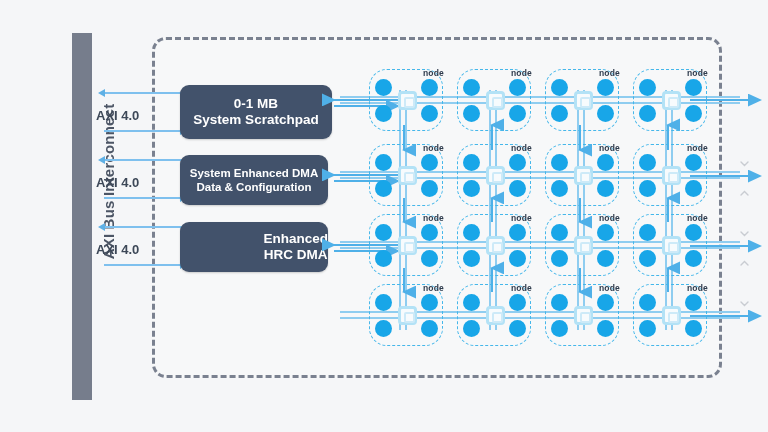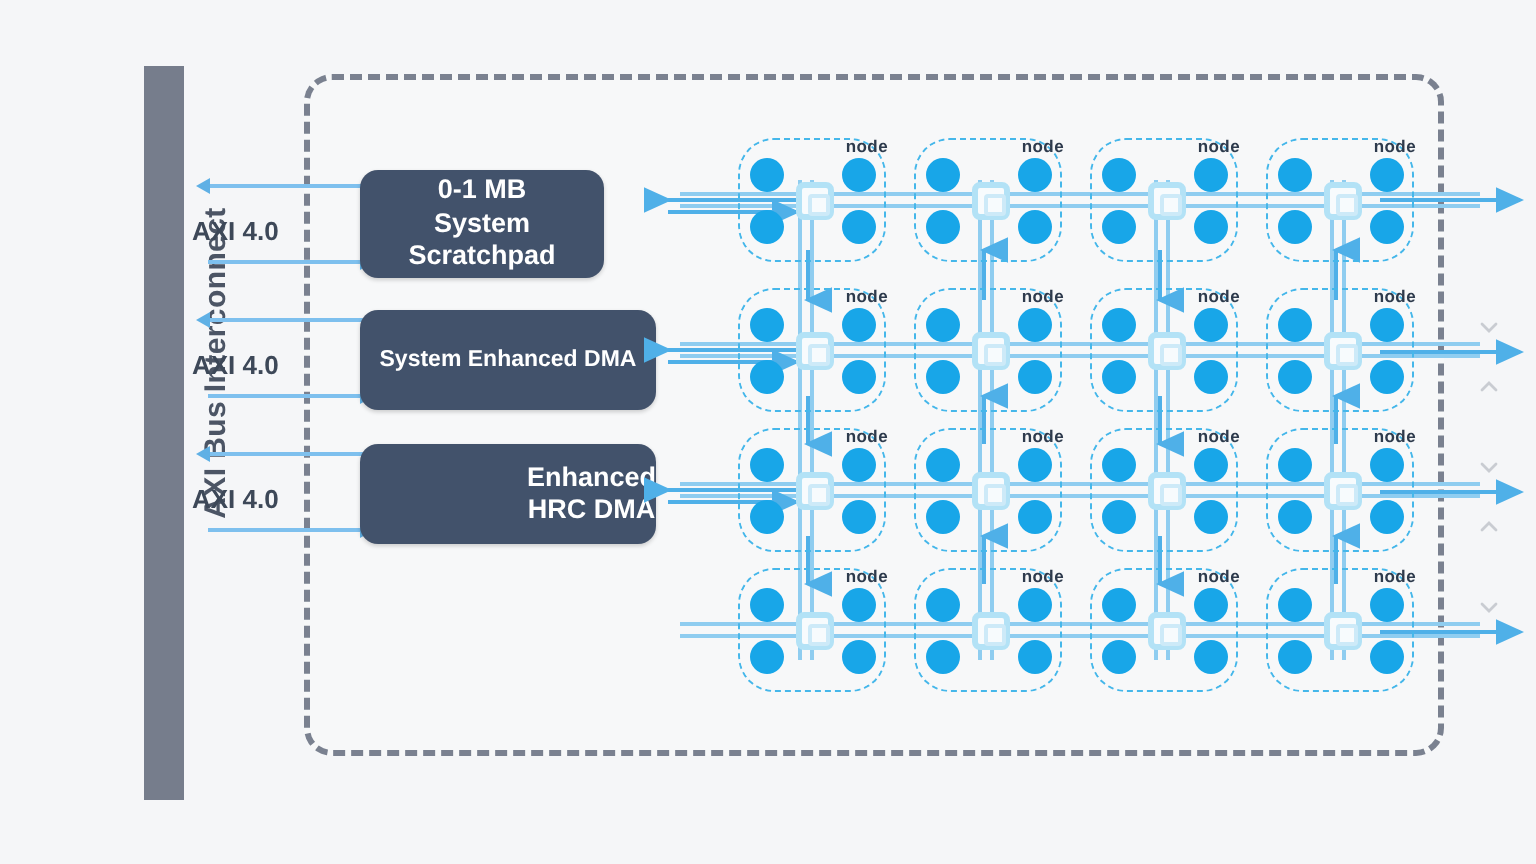--- a/index.html
+++ b/index.html
@@ -52,21 +52,21 @@
     background:#42526b;
     border-radius:9px;
     color:#ffffff;
     display:flex;align-items:center;justify-content:center;
     text-align:center;
     font-weight:bold;
     line-height:1.22;
     box-shadow:0 1px 2px rgba(0,0,0,.18);
   }
   .block span{display:block;}
-  .block.b1{left:180px;top:85px;width:122px;height:54px;font-size:13.5px;}
+  .block.b1{left:180px;top:85px;width:152px;height:54px;font-size:13.5px;}
   .block.b2{left:180px;top:155px;width:148px;height:50px;font-size:11.5px;}
   .block.b3{left:180px;top:222px;width:148px;height:50px;font-size:13.5px;justify-content:flex-end;}
 
   
   .node{
     position:absolute;width:74px;height:62px;
     border:1.6px dashed #45b7ea;
     border-radius:18px;
     box-sizing:border-box;
   }
@@ -135,20 +135,21 @@
   <div class="block b1">
     <div>
       <span>0-1 MB</span>
       <span>System Scratchpad</span>
     </div>
   </div>
 
   <div class="block b2">
     <div>
       <span>System Enhanced DMA</span>
+      <span>Data &amp; Configuration</span>
     </div>
   </div>
 
   <div class="block b3">
     <div>
       <span>Enhanced</span>
       <span>HRC DMA</span>
     </div>
   </div>
 

